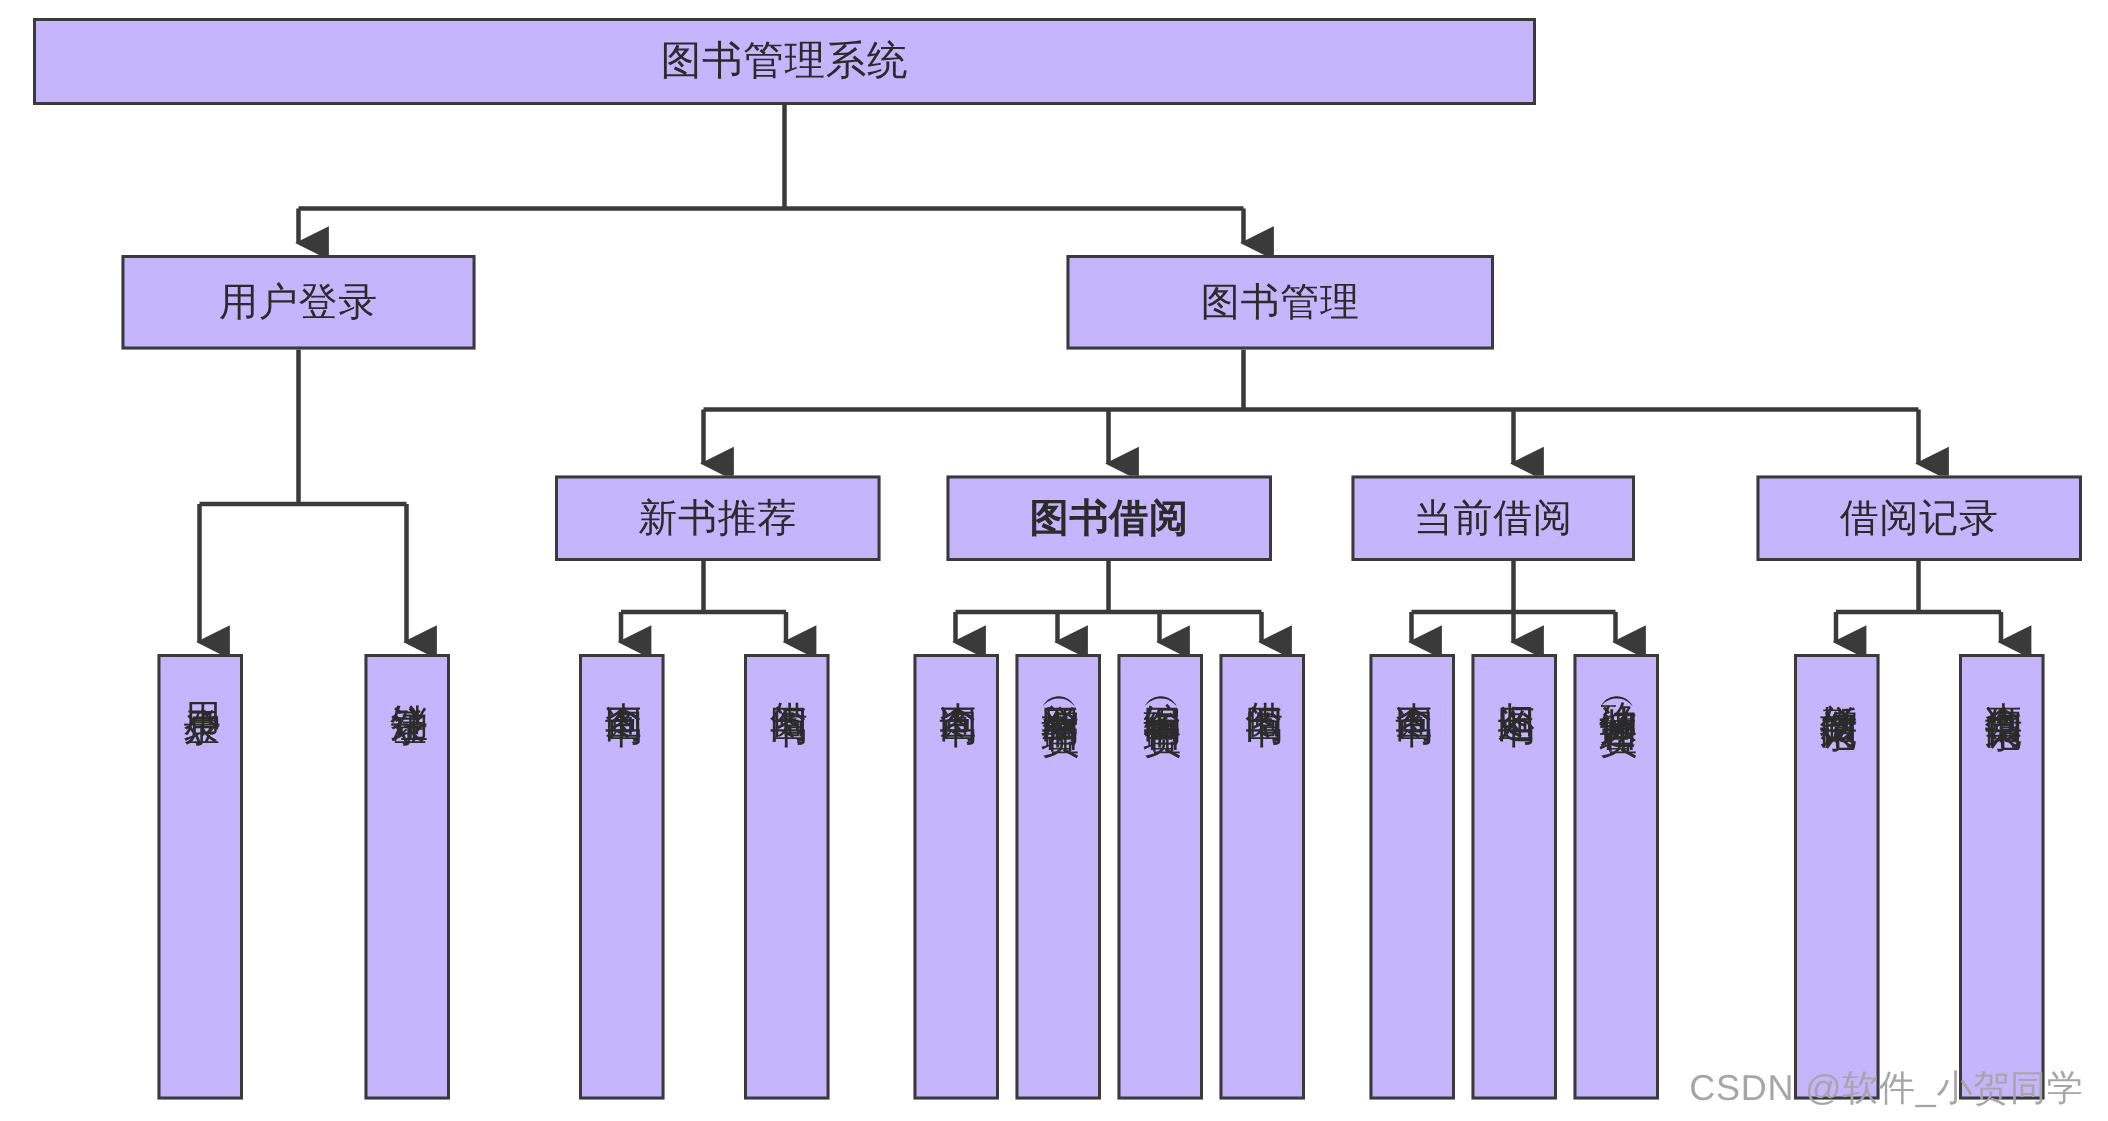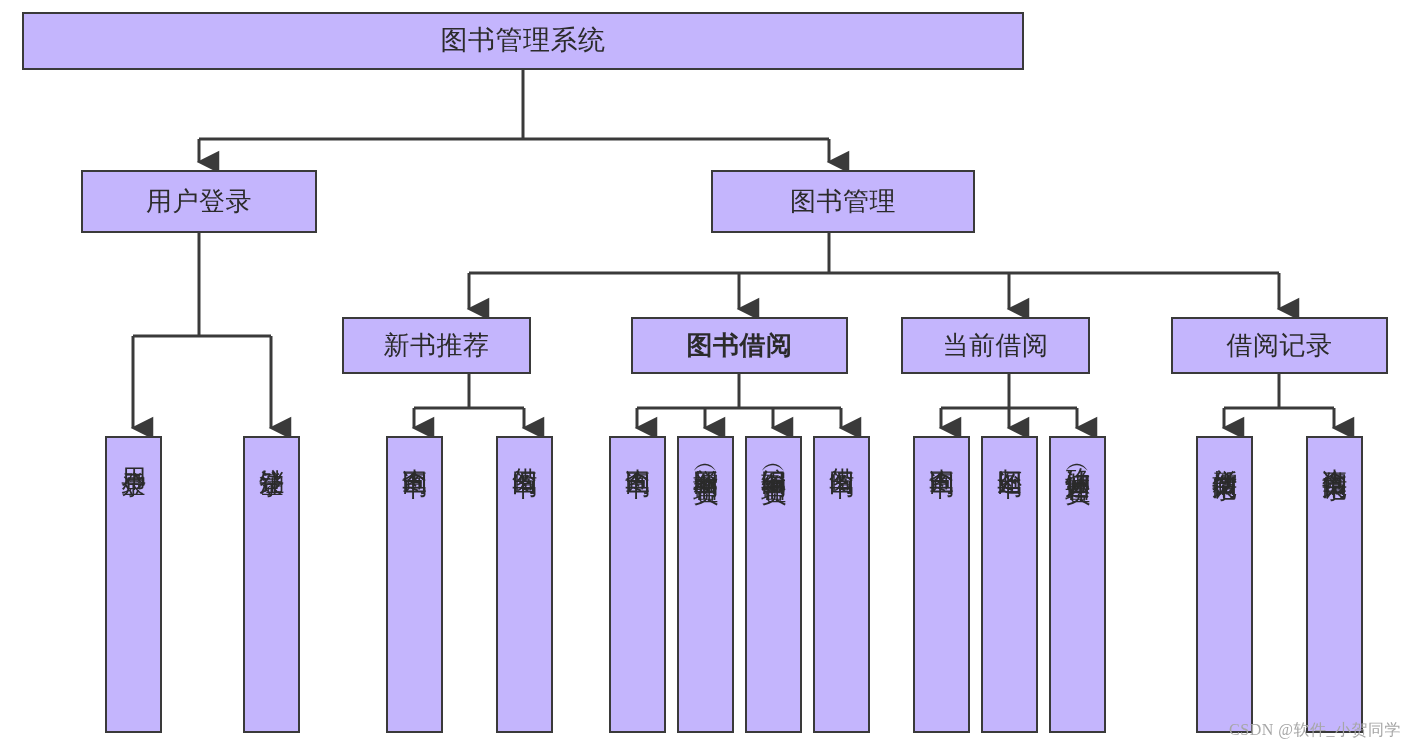--- a/index.html
+++ b/index.html
@@ -53,28 +53,27 @@
     writing-mode: vertical-rl;
     text-orientation: upright;
     -webkit-writing-mode: vertical-rl;
     line-height: 1.18;
     letter-spacing: 2px;
     white-space: nowrap;
     display: block;
   }
   .watermark {
     position: absolute;
-    right: 4px;
+    right: 16px;
     bottom: 6px;
-    font-size: 16px;
+    font-size: 24px;
     color: #a6a6a6;
     letter-spacing: 0.5px;
     white-space: nowrap;
     pointer-events: none;
-    font-family: Liberation Serif, serif;
   }
 </style>
 </head>
 <body>
 
 <div id="canvas">
 
   <svg id="connectors" viewBox="0 0 1405 747" width="1405" height="747">
     <defs>
       <marker id="arrow" viewBox="0 0 12 12" refX="6" refY="10" markerWidth="9" markerHeight="9" orient="auto-start-reverse">
@@ -127,25 +126,25 @@
     </g>
   </svg>
 
   <div class="node horiz root" style="left:22px; top:12px; width:1002px; height:58px;">
     <span>图书管理系统</span>
   </div>
 
   <div class="node horiz" style="left:81px; top:170px; width:236px; height:63px;">
     <span>用户登录</span>
   </div>
-  <div class="node horiz" style="left:711px; top:170px; width:264px; height:63px;text-align:right;">
+  <div class="node horiz" style="left:711px; top:170px; width:285px; height:63px;text-align:right;">
     <span>图书管理</span>
   </div>
 
-  <div class="node horiz" style="left:342px; top:317px; width:189px; height:57px;align-items:center;">
+  <div class="node horiz" style="left:370px; top:317px; width:217px; height:57px;align-items:center;">
     <span>新书推荐</span>
   </div>
   <div class="node horiz" style="left:631px; top:317px; width:217px; height:57px;font-weight:bold;">
     <span>图书借阅</span>
   </div>
   <div class="node horiz" style="left:901px; top:317px; width:189px; height:57px;">
     <span>当前借阅</span>
   </div>
   <div class="node horiz" style="left:1171px; top:317px; width:217px; height:57px;">
     <span>借阅记录</span>

